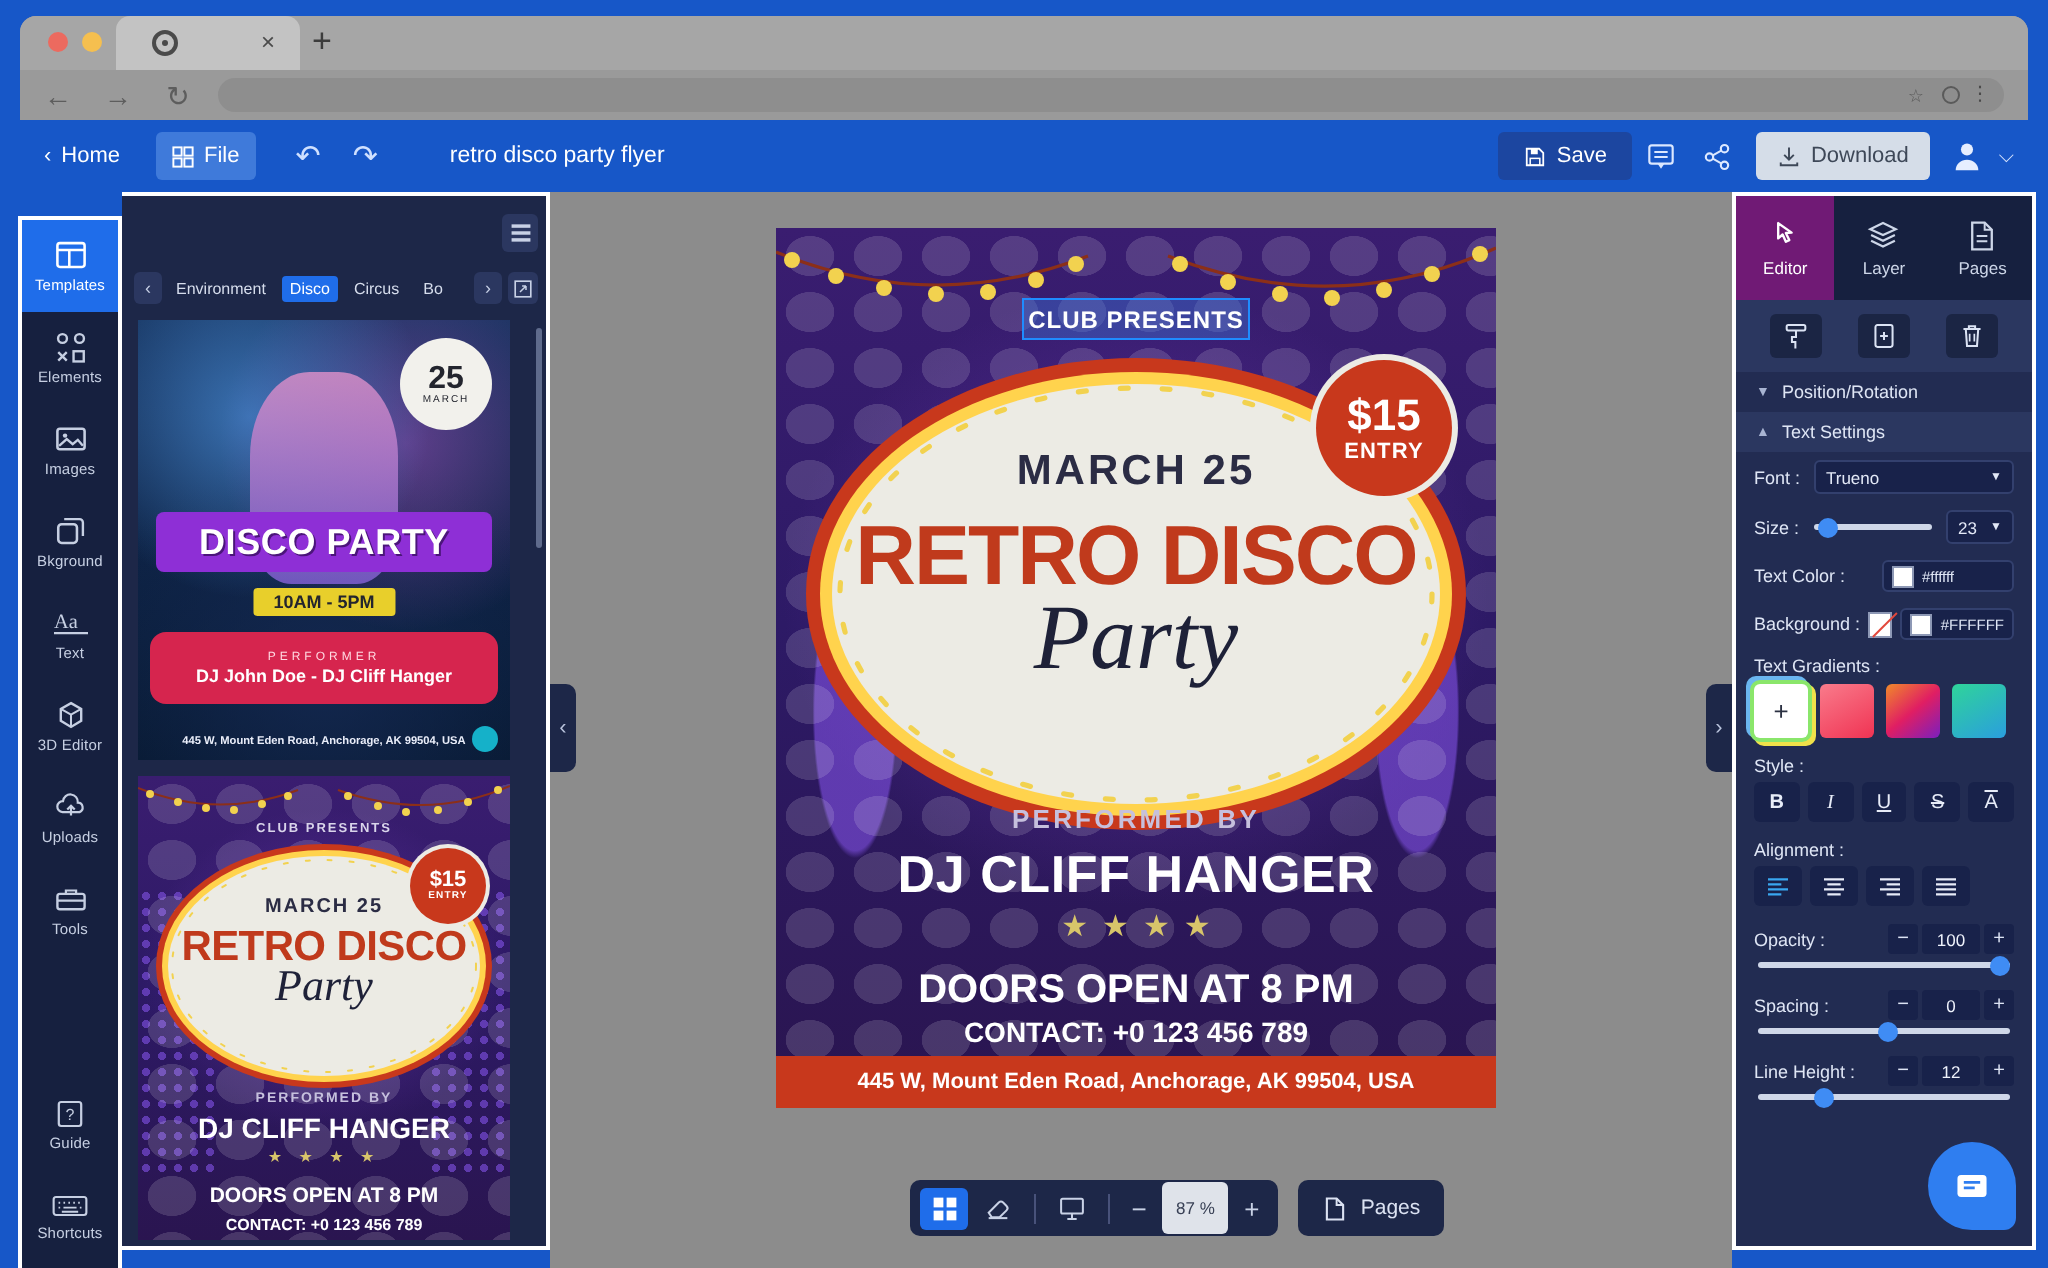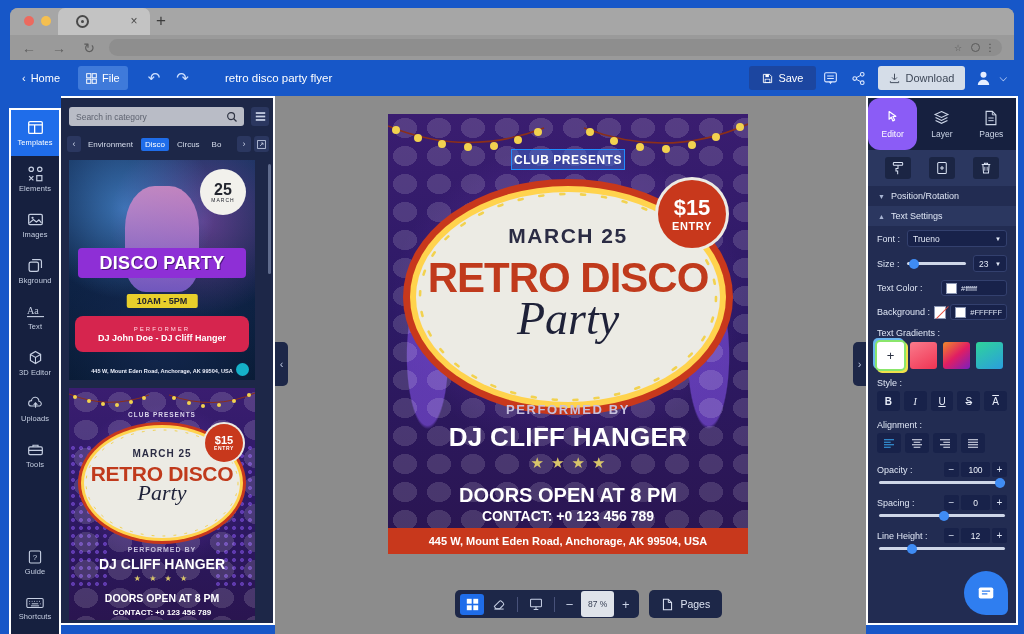--- a/index.html
+++ b/index.html
@@ -147,21 +147,21 @@
   .bb-pages { background: #1d2748; border-radius: 5px; height: 28px; display: flex;
     align-items: center; gap: 6px; padding: 0 12px; color: #dbe2f2; font-size: 10.5px;
     cursor: pointer; }
 
   
   .rpanel { position: absolute; right: 6px; top: 96px; width: 152px; height: 529px;
     background: #222c52; border: 2.5px solid #fff; overflow: hidden; }
   .rp-tabs { display: flex; height: 52px; background: #16203f; }
   .rp-tab { flex: 1; display: flex; flex-direction: column; align-items: center;
     justify-content: center; gap: 3px; color: #cdd6e8; font-size: 8.5px; cursor: pointer; }
-  .rp-tab.active { background: #8b5cf6; color: #fff; border-radius: 12px; }
+  .rp-tab.active { background: #701a75; color: #fff; }
   .rp-actions { height: 36px; background: #2b3760; display: flex; align-items: center;
     justify-content: space-around; padding: 0 8px; }
   .rp-act { width: 26px; height: 22px; background: #1b2544; border-radius: 3px;
     display: flex; align-items: center; justify-content: center; color: #dbe3f4; cursor: pointer; }
   .rp-sect { height: 20px; display: flex; align-items: center; gap: 6px; padding-left: 10px;
     color: #dfe6f5; font-size: 9px; cursor: pointer; }
   .caret { font-size: 7px; color: #a8b4d2; }
   .rp-body { padding: 4px 9px 0 9px; }
   .row { display: flex; align-items: center; margin-bottom: 8px; }
   .rlabel { color: #dfe6f5; font-size: 9px; white-space: nowrap; }
@@ -368,29 +368,20 @@
         <svg width="18" height="14" viewBox="0 0 22 15">
           <rect x="1" y="2" width="20" height="11" rx="1.5" fill="none" stroke="currentColor" stroke-width="1.3"></rect>
           <path d="M4 5.5h1M7 5.5h1M10 5.5h1M13 5.5h1M16 5.5h1M4 8.5h1M7 8.5h8M17 8.5h1M6 11h10" stroke="currentColor" stroke-width="1.2"></path>
         </svg>
         <span class="rail-label">Shortcuts</span>
       </div>
     </div>
   </div>
 
   <div class="tplpanel">
-    <div class="tpl-search">
-      <input placeholder="Search in category" style="">
-      <div class="search-go">
-        <svg width="12" height="12" viewBox="0 0 16 16">
-          <circle cx="6.8" cy="6.8" r="4.6" fill="none" stroke="#2e3342" stroke-width="1.6"></circle>
-          <path d="M10.3 10.3L14 14" stroke="#2e3342" stroke-width="1.6"></path>
-        </svg>
-      </div>
-    </div>
     <div class="tpl-grid-btn">
       <svg width="11" height="11" viewBox="0 0 14 14">
         <rect x="1" y="1.5" width="12" height="2.2" fill="#c8d1e6"></rect>
         <rect x="1" y="5.9" width="12" height="2.2" fill="#c8d1e6"></rect>
         <rect x="1" y="10.3" width="12" height="2.2" fill="#c8d1e6"></rect>
       </svg>
     </div>
 
     <div class="tpl-cats">
       <div class="cat-arrow">‹</div>
@@ -417,21 +408,21 @@
                radial-gradient(circle at 30% 22%,rgba(90,170,255,.55),transparent 42%),
                radial-gradient(circle at 72% 28%,rgba(200,90,220,.42),transparent 45%),
                radial-gradient(circle at 50% 80%,rgba(20,40,80,.9),transparent 60%)"></div>
           <div style="position:absolute;left:30%;top:12%;width:40%;height:48%;
                background:linear-gradient(#d88ec7,#7f5fd0);border-radius:40% 40% 28% 28%;opacity:.85"></div>
           <div style="position:absolute;right:9px;top:9px;width:46px;height:46px;border-radius:50%;
                background:#f2f1ec;display:flex;flex-direction:column;align-items:center;justify-content:center;line-height:1">
             <span style="font-size:16px;font-weight:bold;color:#23252e">25</span>
             <span style="font-size:5px;letter-spacing:1px;color:#23252e">MARCH</span>
           </div>
-          <div style="position:absolute;left:9px;top:88px;width:168px;height:30px;background:#8e2fd6;
+          <div style="position:absolute;left:9px;top:96px;width:168px;height:30px;background:#8e2fd6;
                border-radius:4px;display:flex;align-items:center;justify-content:center">
             <span style="color:#fff;font-size:18px;font-weight:bold;letter-spacing:.3px;text-shadow:1px 1px 0 #4b157a">DISCO PARTY</span>
           </div>
           <div style="position:absolute;left:50%;transform:translateX(-50%);top:134px;background:#e8cf2b;
                padding:2px 10px;border-radius:2px;color:#23252e;font-size:9px;font-weight:bold">10AM - 5PM</div>
           <div style="position:absolute;left:6px;top:156px;width:174px;height:36px;background:#d6254e;
                border-radius:8px;display:flex;flex-direction:column;align-items:center;justify-content:center;gap:1px">
             <span style="color:#ffd7e0;font-size:6px;letter-spacing:2px">PERFORMER</span>
             <span style="color:#fff;font-size:9px;font-weight:bold">DJ John Doe  -  DJ Cliff Hanger</span>
           </div>

